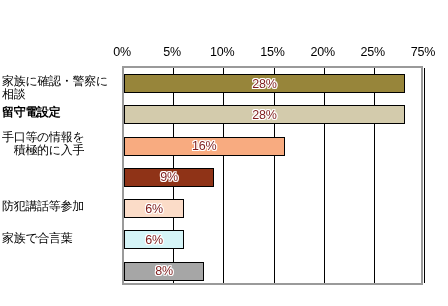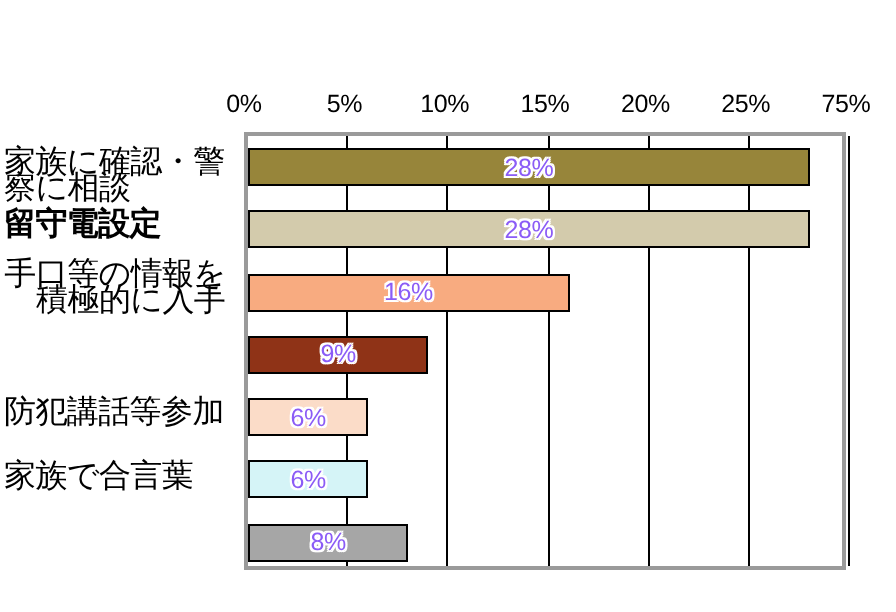--- a/index.html
+++ b/index.html
@@ -78,21 +78,21 @@
     top: 6px;
     height: 19px;
     box-sizing: border-box;
     border: 1px solid #000000;
   }
   .bar-value {
     position: absolute;
     top: 50%;
     transform: translate(-50%, -50%);
     font-size: 12.5px;
-    color: #8b5cf6;
+    color: #7f1d1d;
     white-space: nowrap;
     letter-spacing: -0.2px;
     text-shadow:
       -1px -1px 0 #ffffff, 1px -1px 0 #ffffff,
       -1px  1px 0 #ffffff, 1px  1px 0 #ffffff,
       -1px  0   0 #ffffff, 1px  0   0 #ffffff,
        0   -1px 0 #ffffff, 0    1px 0 #ffffff;
   }
 
   
@@ -100,29 +100,29 @@
     position: absolute;
     left: 0;
     top: 66px;
     width: 122px;
     height: 219px;
   }
   .cat-label {
     position: absolute;
     right: 9px;
     left: 2px;
-    font-size: 16px;
+    font-size: 12px;
     line-height: 13px;
     color: #000000;
     text-align: left;
     white-space: pre-line;
     letter-spacing: -0.3px;
   }
   .cat-label.indent2 {
-    text-align: center;
+    text-align: left;
   }
 </style>
 </head>
 <body>
 
 <div id="chart-root">
 
   <div id="axis-labels">
       <div class="tick-label" style="left: 122px;">0%</div>
       <div class="tick-label" style="left: 172.167px;">5%</div>

